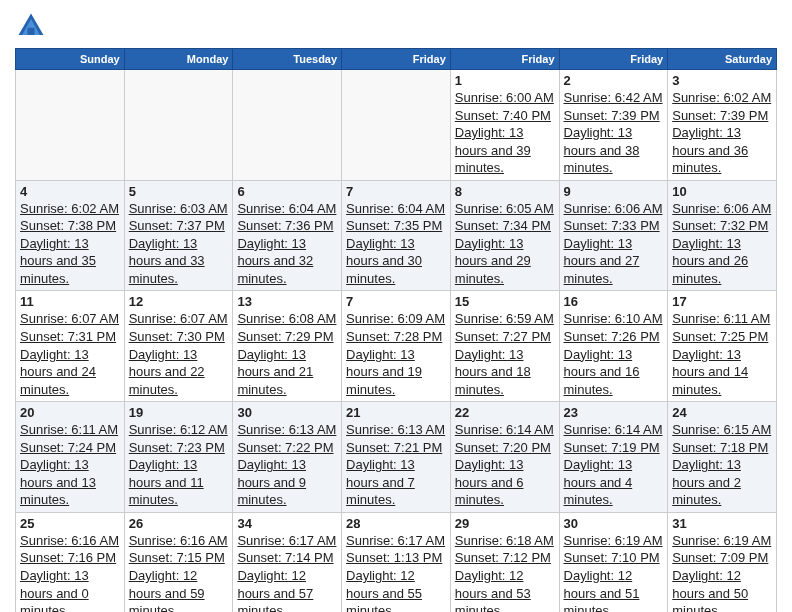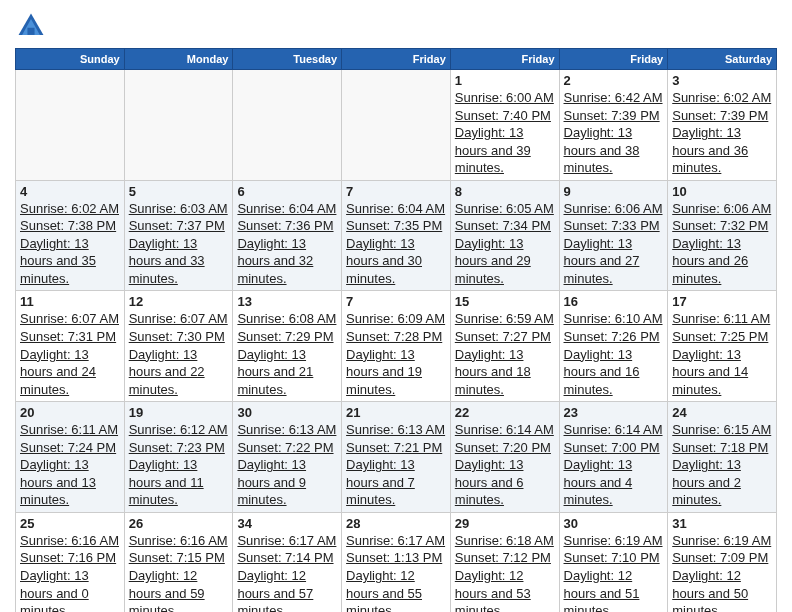--- a/index.html
+++ b/index.html
@@ -291,21 +291,21 @@
           <td>
             <span class="day-num">22</span>
             <div class="day-info">Sunrise: 6:14 AM
 Sunset: 7:20 PM
 Daylight: 13 hours
 and 6 minutes.</div>
           </td>
           <td>
             <span class="day-num">23</span>
             <div class="day-info">Sunrise: 6:14 AM
-Sunset: 7:00 PM
+Sunset: 7:19 PM
 Daylight: 13 hours
 and 4 minutes.</div>
           </td>
           <td>
             <span class="day-num">24</span>
             <div class="day-info">Sunrise: 6:15 AM
 Sunset: 7:18 PM
 Daylight: 13 hours
 and 2 minutes.</div>
           </td>

